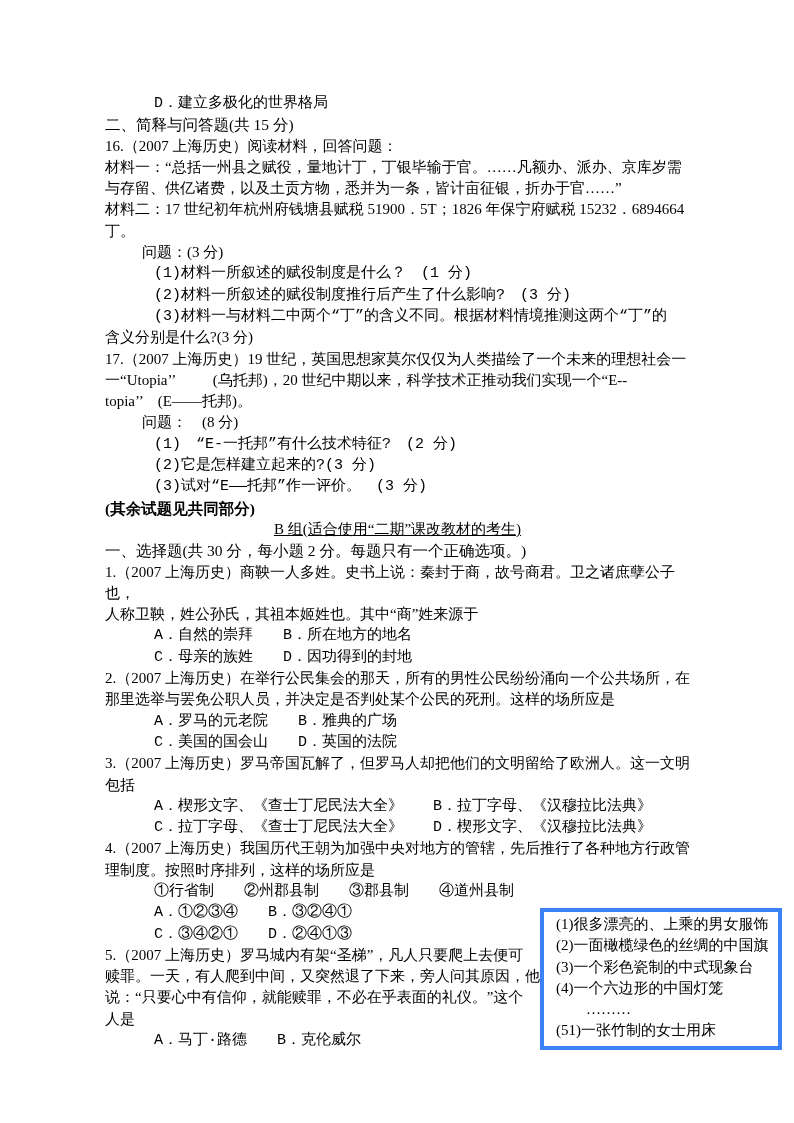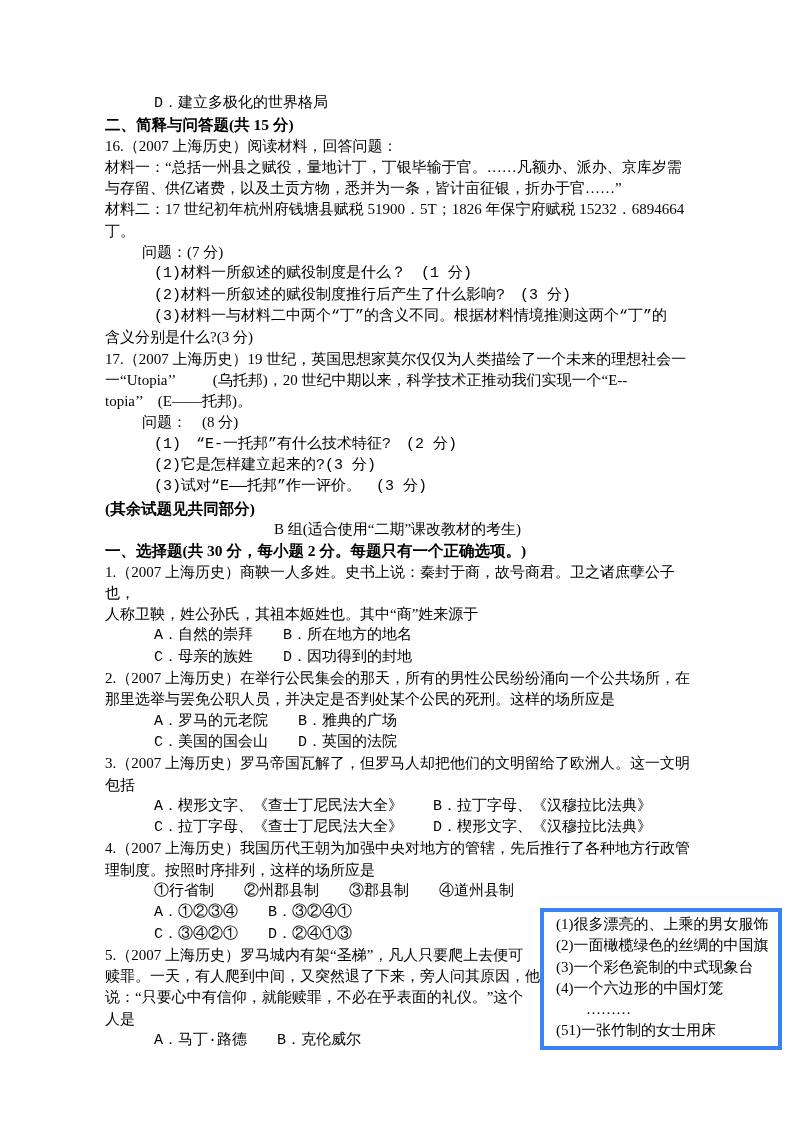--- a/index.html
+++ b/index.html
@@ -22,24 +22,24 @@
     top: 93px;
     width: 585px;
   }
   .line {
     font-size: 15px;
     line-height: 21.3px;
     min-height: 21.3px;
     white-space: pre-wrap;
     color: #000000;
   }
-  .line.b  { font-weight: bold; font-size: 15.5px; }
+  .line.b  { font-weight: normal; font-size: 15.5px; }
   .line.i1 { padding-left: 37px; }
   .line.i2 { padding-left: 49px; font-family: Liberation Mono, monospace; }
-  .line.c  { text-align: center; }
+  .line.c  { text-align: center; text-decoration: underline; }
   .line.cb { text-align: left; font-weight: bold; font-size: 15.5px; }
   .inventory-box {
     position: absolute;
     left: 540px;
     top: 908px;
     width: 218px;
     height: 130px;
     border: 4px solid #3b82f6;
     padding: 2px 4px 2px 12px;
     box-sizing: content-box;
@@ -55,21 +55,21 @@
 
 <div class="page">
   <div class="content">
       <div class="line i2">D．建立多极化的世界格局</div>
       <div class="line b">二、简释与问答题(共 15 分)</div>
       <div class="line n">16.（2007 上海历史）阅读材料，回答问题：</div>
       <div class="line n">材料一：“总括一州县之赋役，量地计丁，丁银毕输于官。……凡额办、派办、京库岁需</div>
       <div class="line n">与存留、供亿诸费，以及土贡方物，悉并为一条，皆计亩征银，折办于官……”</div>
       <div class="line n">材料二：17 世纪初年杭州府钱塘县赋税 51900．5T；1826 年保宁府赋税 15232．6894664</div>
       <div class="line n">丁。</div>
-      <div class="line i1">问题：(7 分)</div>
+      <div class="line i1">问题：(3 分)</div>
       <div class="line i2">(1)材料一所叙述的赋役制度是什么？　(1 分)</div>
       <div class="line i2">(2)材料一所叙述的赋役制度推行后产生了什么影响?　(3 分)</div>
       <div class="line i2">(3)材料一与材料二中两个“丁”的含义不同。根据材料情境推测这两个“丁”的</div>
       <div class="line n">含义分别是什么?(3 分)</div>
       <div class="line n">17.（2007 上海历史）19 世纪，英国思想家莫尔仅仅为人类描绘了一个未来的理想社会一</div>
       <div class="line n">一“Utopia’’          (乌托邦)，20 世纪中期以来，科学技术正推动我们实现一个“E--</div>
       <div class="line n">topia’’　(E——托邦)。</div>
       <div class="line i1">问题：　(8 分)</div>
       <div class="line i2">(1)　“E-一托邦”有什么技术特征?　(2 分)</div>
       <div class="line i2">(2)它是怎样建立起来的?(3 分)</div>

